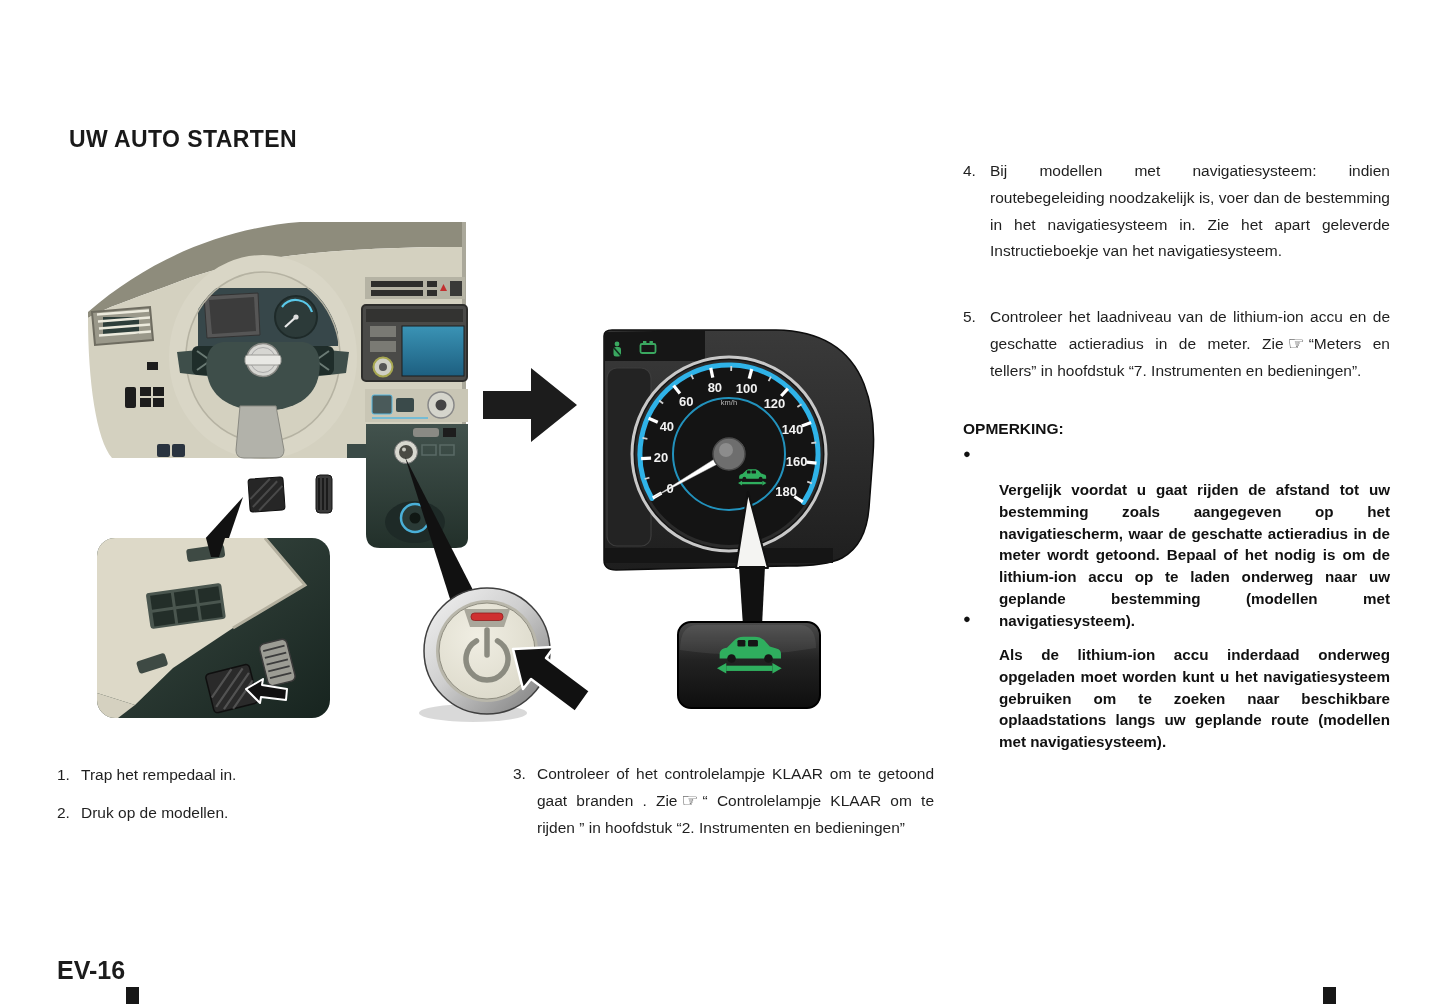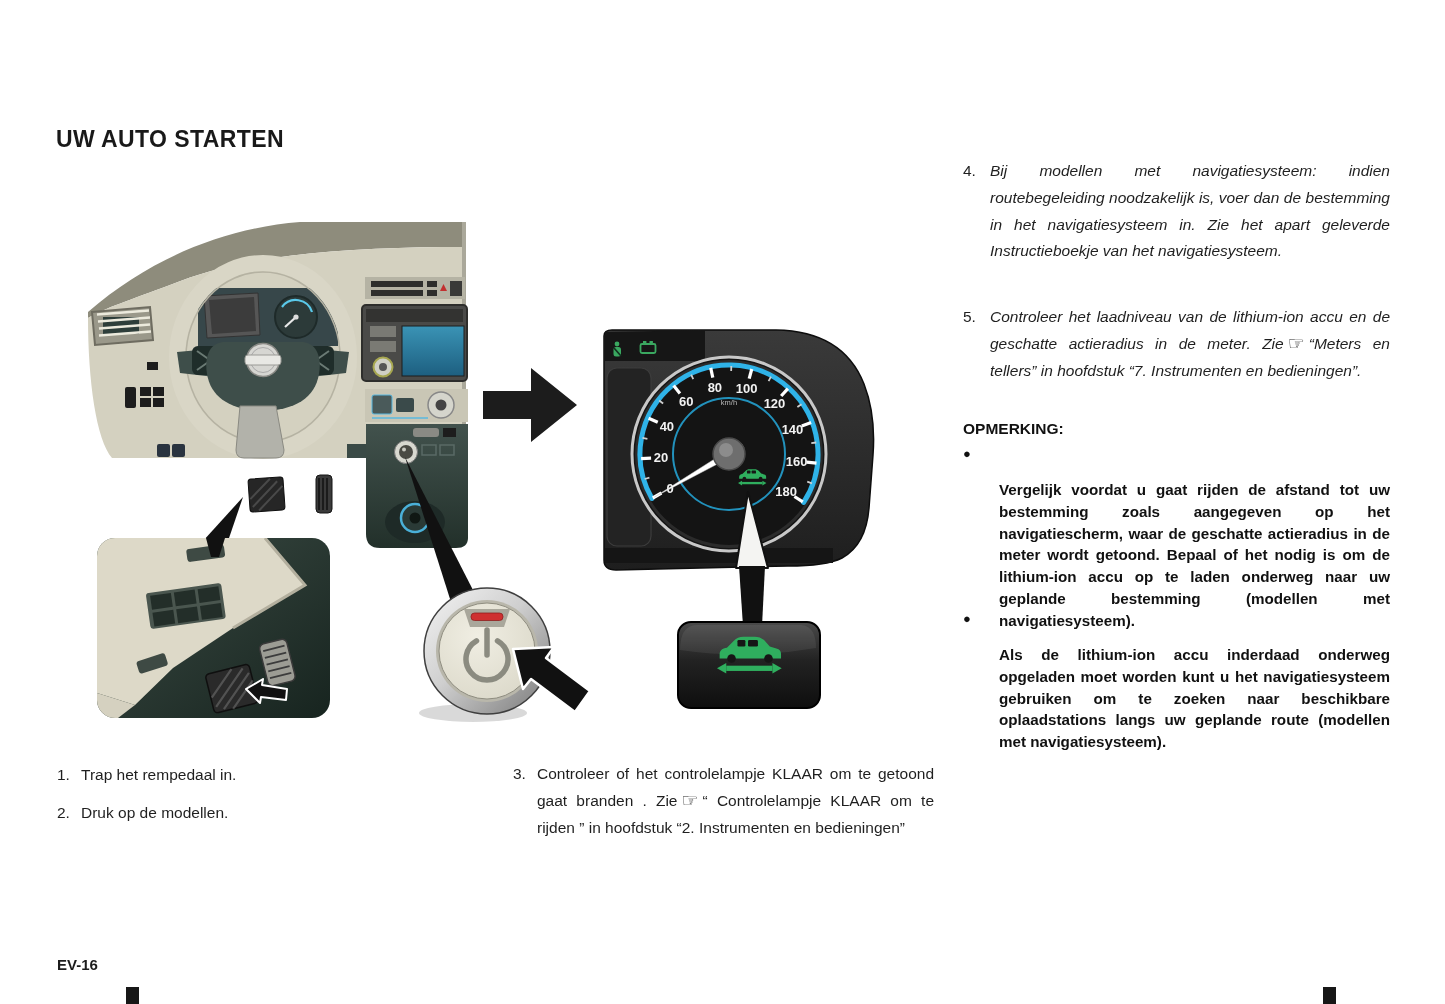--- a/index.html
+++ b/index.html
@@ -1,31 +1,31 @@
 <!DOCTYPE html>
 <html><head>
 <meta charset="utf-8">
 <style>
   html,body{margin:0;padding:0;background:#ffffff;}
   #page{position:relative;width:1445px;height:1004px;background:#fff;overflow:hidden;
         font-family:"Liberation Sans","DejaVu Sans",sans-serif;color:#1f1f1f;}
   .abs{position:absolute;}
-  #title{left:56px;top:126px;font-size:23px;font-weight:800;letter-spacing:.4px;color:#191919;}
+  #title{left:69px;top:126px;font-size:23px;font-weight:800;letter-spacing:.4px;color:#191919;}
   .step{display:flex;font-size:15.5px;line-height:27px;}
   .step .num{flex:0 0 24px;}
   .step .txt{flex:1;text-align:justify;}
   .rc{left:963px;width:427px;display:flex;font-size:15.5px;line-height:26.8px;}
   .rc .num{flex:0 0 27px;}
-  .rc .txt{flex:1;text-align:justify;font-style:italic;}
+  .rc .txt{flex:1;text-align:justify;}
   #note-heading{left:963px;top:420px;font-size:15.5px;font-weight:700;color:#111;text-align:right;}
   .bullet{left:963px;width:427px;display:flex;font-size:15.2px;line-height:21.8px;font-weight:700;color:#111;}
   .bullet .dot{flex:0 0 36px;font-size:13px;line-height:21.8px;}
   .bullet .txt{flex:1;text-align:justify;margin-top:36px;}
   .handref{font-size:19px;line-height:1;margin:0 4px;position:relative;top:1px;font-family:"DejaVu Sans",sans-serif;}
-  #page-number{left:57px;top:956px;font-size:15px;font-weight:600;color:#1c1c1c;}
+  #page-number{left:57px;top:956px;font-size:25px;font-weight:600;color:#1c1c1c;}
   .print-mark{width:13px;height:17px;background:#171717;}
   svg text{font-family:"Liberation Sans","DejaVu Sans",sans-serif;}
 </style>
 </head>
 <body>
 
 <div id="page">
 
   <div class="abs" style="left:0;top:0">
   <svg width="1445" height="1004" viewBox="0 0 1445 1004">

